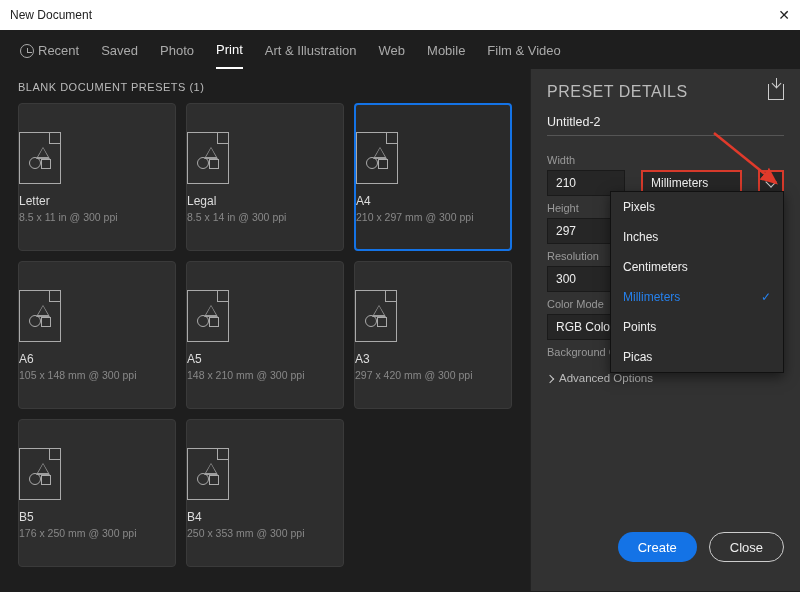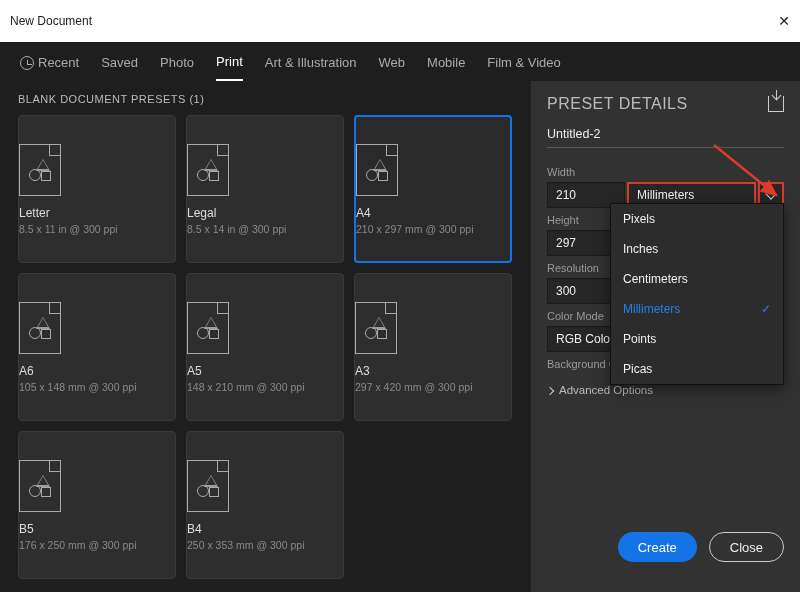--- a/index.html
+++ b/index.html
@@ -1,17 +1,17 @@
 <!DOCTYPE html>
 <html><head>
 <meta charset="utf-8">
 <style>
   * { box-sizing: border-box; margin: 0; padding: 0; font-family: "Segoe UI", Arial, sans-serif; }
   body { width: 800px; height: 592px; background: #1e1e1e; color: #ccc; overflow: hidden; position: relative; }
-  .titlebar { height: 42px; background: #fff; color: #222; display: flex; align-items: center; padding: 0 10px; font-size: 12px; justify-content: space-between; }
+  .titlebar { height: 30px; background: #fff; color: #222; display: flex; align-items: center; padding: 0 10px; font-size: 12px; justify-content: space-between; }
   .titlebar .close { font-size: 14px; cursor: pointer; }
   .tabs { display: flex; gap: 22px; padding: 12px 20px 0 20px; font-size: 13px; color: #aaa; align-items: center; }
   .tabs .tab { padding-bottom: 10px; cursor: pointer; }
   .tabs .tab.active { color: #fff; border-bottom: 2px solid #fff; }
   .recent-icon { width:14px; height:14px; border:1.3px solid #aaa; border-radius:50%; position:relative; display:inline-block; margin-right:4px; vertical-align:-3px;}
   .recent-icon::after { content:""; position:absolute; width:4px; height:4px; border-left:1.3px solid #aaa; border-bottom:1.3px solid #aaa; top:3px; left:6px; }
   .main { display: flex; height: calc(100% - 30px - 40px); }
   .left { flex: 1; padding: 12px 18px 10px 18px; overflow: hidden; }
   .section-title { font-size: 11px; letter-spacing: 0.5px; color: #bbb; margin-bottom: 10px; }
   .grid { display: grid; grid-template-columns: repeat(3, 1fr); gap: 10px; }
@@ -26,21 +26,21 @@
   .shape .sq { position:absolute; width:10px;height:10px;border:1px solid #aaa; bottom:0; right:0;}
   .card .name { font-size: 12px; color: #ddd; }
   .card .meta { font-size: 10.5px; color: #888; margin-top: 3px; }
   .right { width: 270px; background: #323232; border-left: 1px solid #222; padding: 14px 16px 10px 16px; font-size: 12px; position:relative;}
   .right .hdr { font-size: 16px; color: #bbb; letter-spacing: .5px; margin-bottom: 12px; display:flex; justify-content:space-between; align-items:center;}
   .save-icon { width:16px;height:16px;border:1.2px solid #ccc;border-top:none;position:relative; cursor:pointer;}
   .save-icon::before{content:"";position:absolute;left:4px;top:-4px;width:6px;height:6px;border-left:1.2px solid #ccc;border-bottom:1.2px solid #ccc;transform:rotate(-45deg);}
   .save-icon::after{content:"";position:absolute;left:7px;top:-6px;width:1.2px;height:10px;background:#ccc;}
   .docname { background:transparent; border:none; border-bottom:1px solid #555; color:#eee; width: 100%; padding: 2px 0 6px 0; font-size:12.5px; margin-bottom:12px;}
   .field-label { color:#999; font-size:11px; margin-bottom:4px; margin-top:6px;}
-  .row { display:flex; gap:2px; align-items:flex-end; }
+  .row { display:flex; gap:16px; align-items:flex-end; }
   .numbox { background:#262626; border:1px solid #1a1a1a; color:#eee; width:78px; height:26px; padding:0 8px; font-size:12px;}
   .selectbox { background:#262626; border:1px solid #1a1a1a; color:#eee; height:26px; padding:0 8px; font-size:12px; flex:1; display:flex; align-items:center; justify-content:space-between; cursor:pointer;}
   .units-btn { border:2px solid #d63a2b; }
   .chev-box { width:26px;height:26px;background:#262626;border:2px solid #d63a2b;display:flex;align-items:center;justify-content:center;cursor:pointer;}
   .chev { width:8px;height:8px;border-right:1.5px solid #ccc;border-bottom:1.5px solid #ccc;transform:rotate(45deg);margin-top:-3px;}
   .chev-r { width:6px;height:6px;border-right:1.5px solid #ccc;border-bottom:1.5px solid #ccc;transform:rotate(-45deg);display:inline-block;margin-right:6px;}
   .dropdown { position:absolute; background:#2c2c2c; border:1px solid #111; box-shadow:0 4px 12px rgba(0,0,0,.5); width:174px; right:16px; top:122px; z-index:5;}
   .dropdown .opt { padding:8px 12px; font-size:12px; color:#eee; cursor:pointer; display:flex; justify-content:space-between; align-items:center;}
   .dropdown .opt.sel { color:#2680eb; }
   .check { color:#2680eb; }

